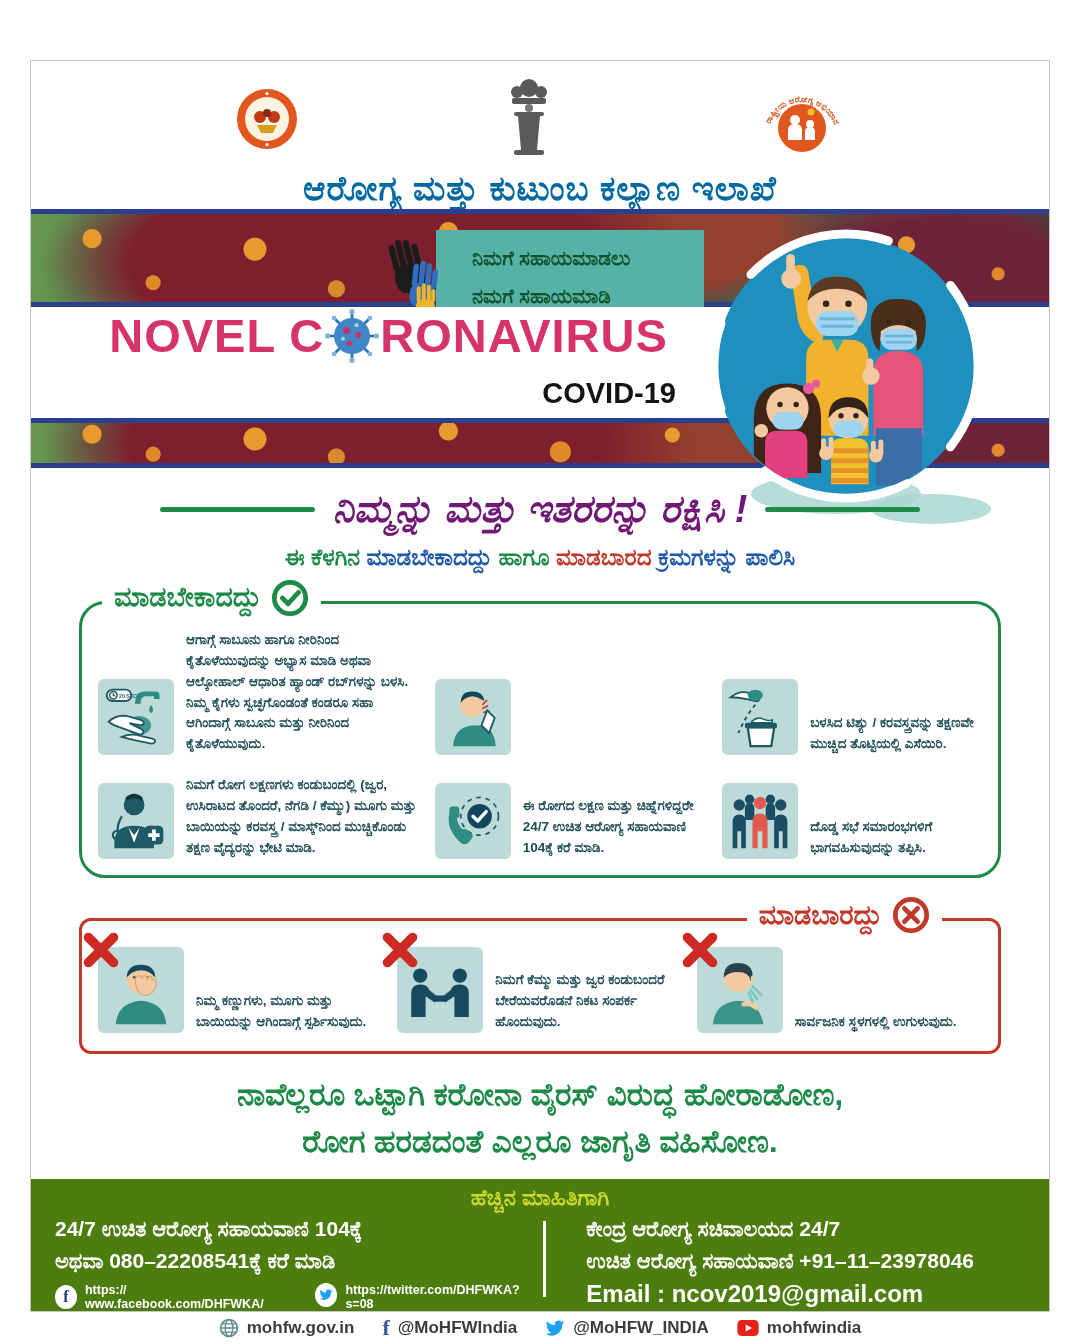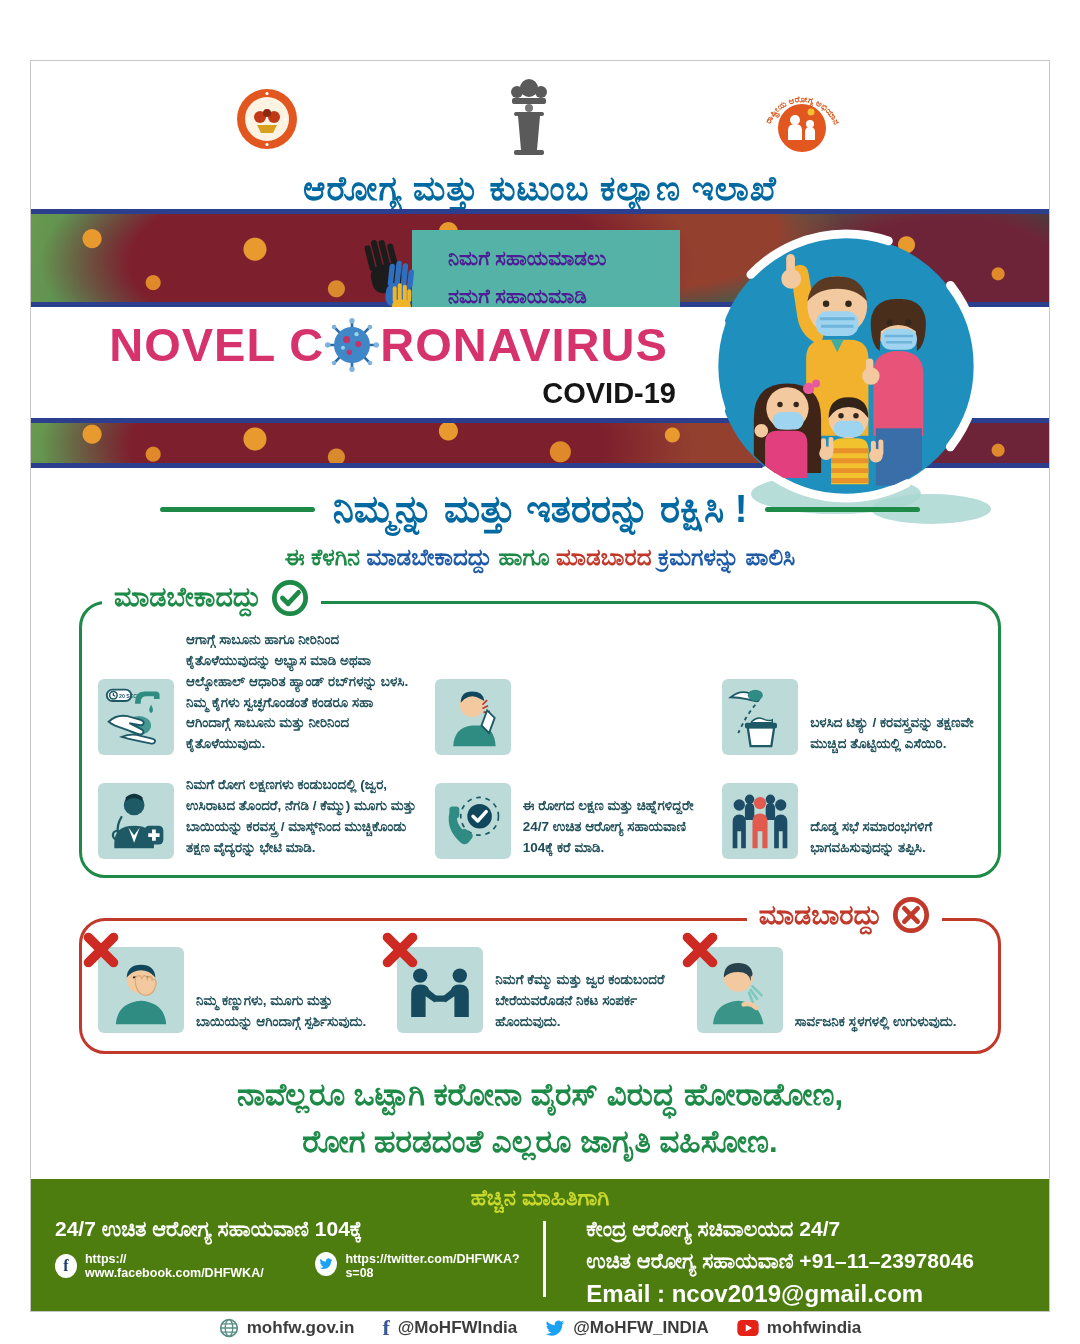--- a/index.html
+++ b/index.html
@@ -29,61 +29,61 @@
       radial-gradient(circle at 86% 35%, #e89a2e 0 8px, rgba(0,0,0,0) 9px),
       radial-gradient(circle at 95% 68%, #e0892b 0 6px, rgba(0,0,0,0) 7px),
       radial-gradient(ellipse 430px 170px at 33% 55%, #7e1f2d 0 55%, rgba(126,31,45,0) 76%),
       radial-gradient(ellipse 260px 120px at 62% 22%, #93402f 0 45%, rgba(147,64,47,0) 70%),
       radial-gradient(ellipse 300px 160px at 90% 78%, #6e2438 0 40%, rgba(110,36,56,0) 68%),
       linear-gradient(100deg,#69994e 0%,#3f7d5e 16%,#5e3a37 32%,#4a2f3c 54%,#2f6b58 72%,#813f2f 88%,#1d5446 100%);
   }
   .banner1{position:relative;height:126px;border-top:5px solid #2c3f8f;border-bottom:5px solid #2c3f8f;}
   .banner2{position:relative;height:56px;border-top:5px solid #2c3f8f;border-bottom:5px solid #2c3f8f;}
   .help-box{
-    position:absolute;left:381px;top:16px;width:232px;height:94px;background:#54b3a6;
+    position:absolute;left:405px;top:16px;width:232px;height:94px;background:#54b3a6;
     display:flex;flex-direction:column;justify-content:center;padding-left:36px;
-    color:#4c1d95;font-size:20px;font-weight:800;line-height:1.9;
+    color:#14532d;font-size:20px;font-weight:800;line-height:1.9;
   }
   .hands{position:absolute;left:-68px;top:-6px;width:112px;height:112px;}
   
   .title-area{position:relative;height:158px;background:#fff;}
   .novel-row{
-    position:absolute;left:70px;top:10px;width:575px;display:flex;align-items:center;justify-content:center;
+    position:absolute;left:70px;top:1px;width:575px;display:flex;align-items:center;justify-content:center;
     color:#d6336c;font-size:47px;font-weight:800;letter-spacing:1px;white-space:nowrap;
   }
   .novel-row svg{margin:0 1px;}
   .covid{position:absolute;left:100px;top:70px;width:545px;text-align:right;font-size:29px;font-weight:800;color:#151515;}
   .kn-virus{position:absolute;left:40px;top:104px;width:565px;text-align:center;font-size:41px;font-weight:800;color:#45a4d9;}
   .family{position:absolute;top:168px;right:66px;width:274px;height:274px;z-index:6;}
   
   .protect{position:relative;margin-top:20px;}
   .deco{position:absolute;background:#a9d7d1;border-radius:50%;z-index:0;opacity:.85;}
   .deco1{width:170px;height:40px;right:128px;top:-14px;}
   .deco2{width:120px;height:30px;right:58px;top:6px;}
   .protect-title{
     position:relative;z-index:1;display:flex;align-items:center;justify-content:center;gap:18px;
-    color:#0369a1;font-size:38px;font-weight:800;
+    color:#701a75;font-size:38px;font-weight:800;font-style:italic;
   }
   .p-line{height:5px;background:#1e8a47;width:155px;border-radius:3px;}
   .subtitle{margin-top:12px;text-align:center;font-size:23px;font-weight:800;}
   .sub-green{color:#1e8a47;} .sub-blue{color:#1e5aa8;} .sub-red{color:#c0392b;}
   
   .dos-box{margin:30px 48px 0;border:3px solid #1e8a47;border-radius:26px;position:relative;padding:26px 16px 16px 16px;}
   .dos-label{
     position:absolute;top:-25px;left:20px;background:#fff;padding:0 12px;display:flex;align-items:center;gap:10px;
     color:#1e8a47;font-size:27px;font-weight:800;
   }
   .grid3{display:grid;grid-template-columns:1.18fr 1fr 0.95fr;column-gap:14px;row-gap:20px;}
   .item{display:flex;align-items:flex-end;}
   .tile{
     width:76px;height:76px;min-width:76px;background:#bcdad8;border-radius:6px;
     display:flex;align-items:center;justify-content:center;
   }
   .item-text{margin-left:12px;font-size:13.5px;font-weight:700;color:#1d4d57;line-height:1.55;}
-  .donts-box{margin:40px 48px 0;border:3px solid #c0392b;border-radius:26px;position:relative;padding:26px 16px 18px 16px;}
+  .donts-box{margin:40px 48px 0;border:3px solid #c0392b;border-radius:12px;position:relative;padding:26px 16px 18px 16px;}
   .donts-label{
     position:absolute;top:-25px;right:56px;background:#fff;padding:0 12px;display:flex;align-items:center;gap:10px;
     color:#c0392b;font-size:27px;font-weight:800;
   }
   .don-tile{width:86px;height:86px;min-width:86px;position:relative;overflow:visible;}
   .xmark{position:absolute;top:-18px;left:-18px;width:42px;height:42px;z-index:2;}
   
   .message{margin-top:18px;text-align:center;color:#1e8a47;font-size:31px;font-weight:800;line-height:1.5;}
   
   .footer{margin-top:14px;flex:1;background:#4d7c0f;position:relative;color:#fff;padding:6px 24px 8px;min-height:118px;}
@@ -456,20 +456,21 @@
     <div>ನಾವೆಲ್ಲರೂ ಒಟ್ಟಾಗಿ ಕರೋನಾ ವೈರಸ್ ವಿರುದ್ಧ ಹೋರಾಡೋಣ,</div>
     <div>ರೋಗ ಹರಡದಂತೆ ಎಲ್ಲರೂ ಜಾಗೃತಿ ವಹಿಸೋಣ.</div>
   </div>
 
   <div class="footer">
     <div class="more-info">ಹೆಚ್ಚಿನ ಮಾಹಿತಿಗಾಗಿ</div>
     <div class="f-divider"></div>
     <div class="footer-cols">
       <div class="f-left">
         <div class="f-line">24/7 ಉಚಿತ ಆರೋಗ್ಯ ಸಹಾಯವಾಣಿ 104ಕ್ಕೆ</div>
+        <div class="f-line">ಅಥವಾ 080–22208541ಕ್ಕೆ ಕರೆ ಮಾಡಿ</div>
         <div class="social-row social-pair">
           <span style="display:flex;align-items:center;gap:8px;">
             <span class="c-ic">
                 <span style="color:#1a3c6e;font-weight:900;font-size:16px;font-family:'Liberation Serif',serif;">f</span>
               </span>
             <span>https:// www.facebook.com/DHFWKA/</span>
           </span>
           <span style="display:flex;align-items:flex-start;gap:8px;">
             <span class="c-ic">
               <svg width="14" height="12" viewBox="0 0 24 20">

